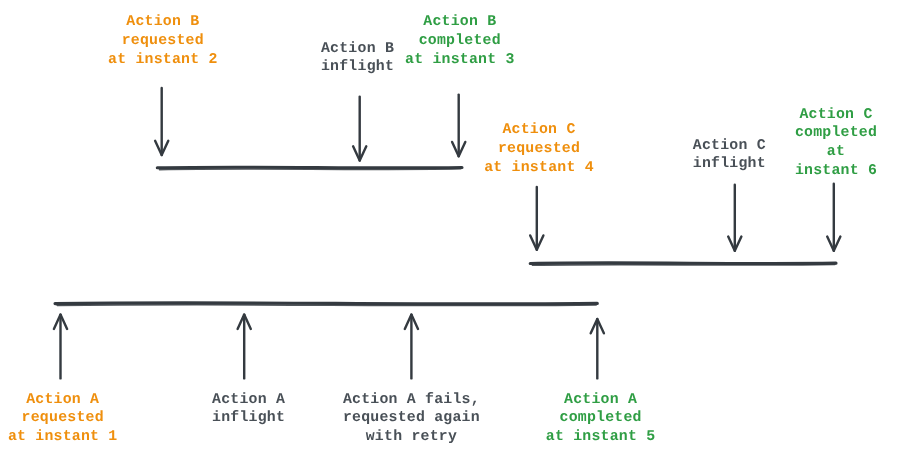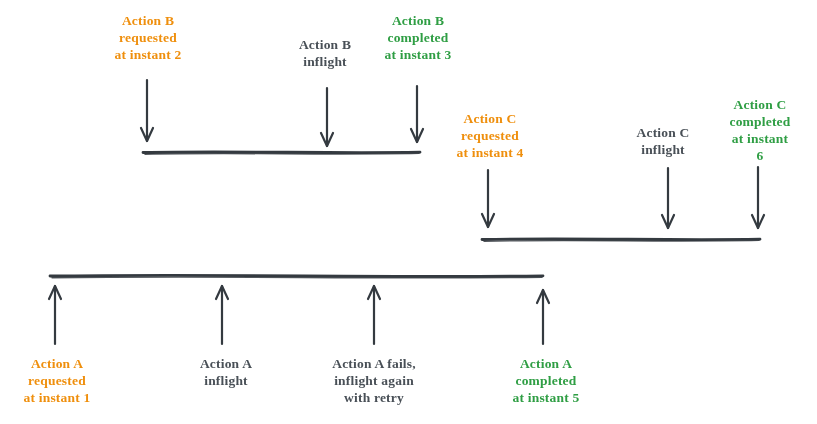--- a/index.html
+++ b/index.html
@@ -6,21 +6,21 @@
     margin: 0;
     padding: 0;
     background: #ffffff;
   }
   .canvas {
     position: relative;
     width: 817px;
     height: 424px;
     background: #ffffff;
     overflow: hidden;
-    font-family: Liberation Serif, serif;
+    font-family: Liberation Mono, monospace;
   }
   .diagram-svg {
     position: absolute;
     left: 0;
     top: 0;
   }
   .label {
     position: absolute;
     transform: translateX(-50%);
     text-align: center;
@@ -126,19 +126,19 @@
   <div class="label completed" style="left:760px; top:96px;">Action C
 completed
 at instant 6</div>
 
   <div class="label requested" style="left:57px; top:355px;">Action A
 requested
 at instant 1</div>
   <div class="label inflight" style="left:226px; top:355px;">Action A
 inflight</div>
   <div class="label inflight" style="left:374px; top:355px;">Action A fails,
-inflight again
+requested again
 with retry</div>
   <div class="label completed" style="left:546px; top:355px;">Action A
 completed
 at instant 5</div>
 
 </div>
 
 </body></html>

